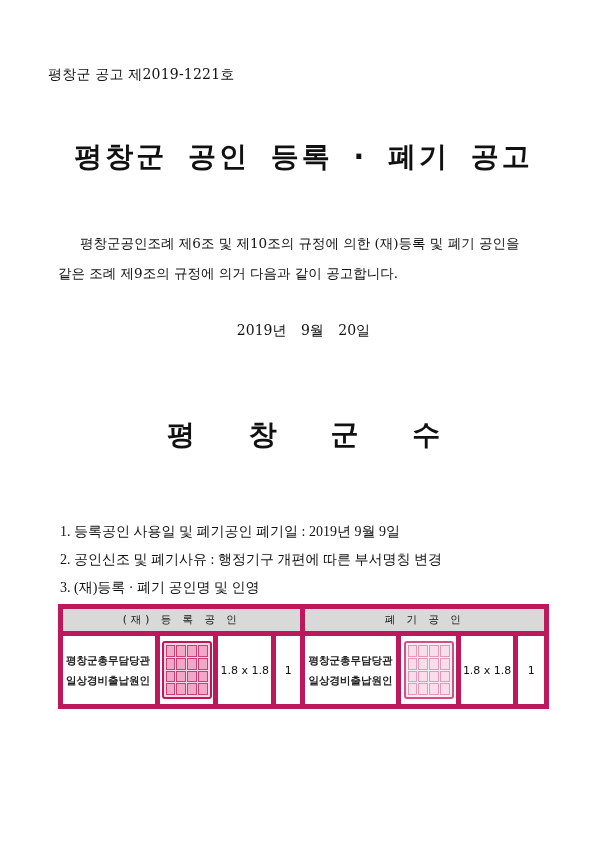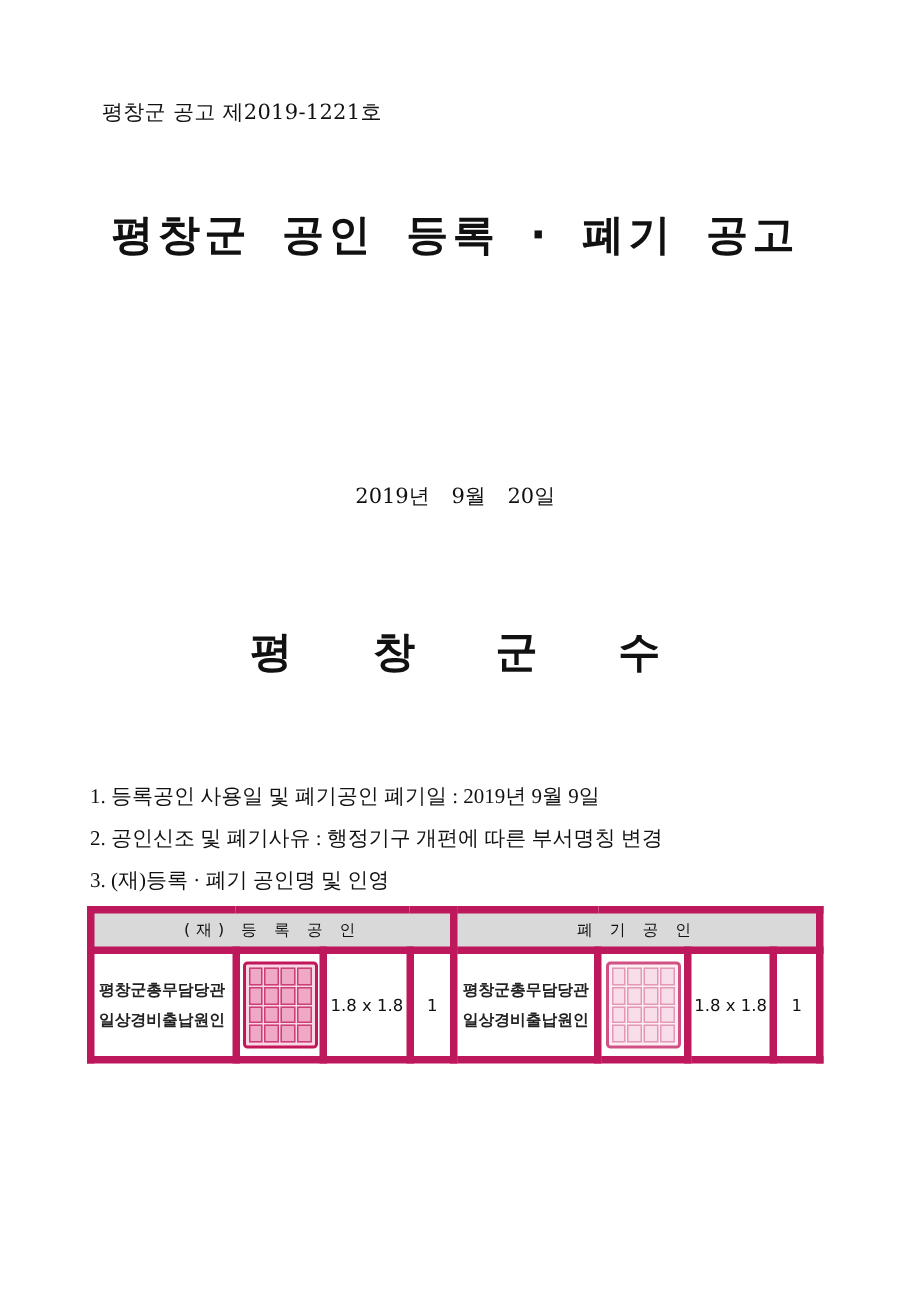--- a/index.html
+++ b/index.html
@@ -1,19 +1,19 @@
 <!DOCTYPE html>
 <html><head>
 <meta charset="utf-8">
 <style>
   html, body { margin: 0; padding: 0; background: #ffffff; }
   body { width: 607px; height: 860px; position: relative; overflow: hidden;
          font-family: "DejaVu Serif", "Liberation Serif", serif; color: #111; }
   .abs { position: absolute; }
-  .notice-no { left: 68px; top: 66px; font-size: 14px; letter-spacing: 0.2px; }
+  .notice-no { left: 48px; top: 66px; font-size: 14px; letter-spacing: 0.2px; }
   .title { left: 0; width: 607px; top: 138px; text-align: center; font-family: "DejaVu Sans", sans-serif;
            font-weight: bold; font-size: 28px; letter-spacing: 3px; word-spacing: 8px; }
   .body-text { left: 58px; width: 500px; top: 228px; font-size: 13.5px; line-height: 30px; }
   .body-text .l1 { padding-left: 22px; display: block; white-space: nowrap; }
   .body-text .l2 { display: block; white-space: nowrap; }
   .date { left: 0; width: 607px; top: 322px; text-align: center; font-size: 14px; word-spacing: 10px; }
   .signer { left: 0; width: 607px; top: 416px; text-align: center; font-family: "DejaVu Sans", sans-serif;
             font-weight: bold; font-size: 28px; letter-spacing: 0; }
   .signer span { display: inline-block; margin: 0 22px; }
   .items { left: 60px; top: 518px; font-size: 14px; line-height: 28px; font-family: Liberation Serif, serif; }
@@ -38,20 +38,22 @@
   .stamp.dis i { border-color: #d65a8a; background: #f6cfe0; }
 </style>
 </head>
 <body>
 
 <div class="abs notice-no">평창군 공고 제2019-1221호</div>
 
 <div class="abs title">평창군 공인 등록 · 폐기 공고</div>
 
 <div class="abs body-text">
+  <span class="l1">평창군공인조례 제6조 및 제10조의 규정에 의한 (재)등록 및 폐기 공인을</span>
+  <span class="l2">같은 조례 제9조의 규정에 의거 다음과 같이 공고합니다.</span>
 </div>
 
 <div class="abs date">2019년  9월  20일</div>
 
 <div class="abs signer">
   <span>평</span>
   <span>창</span>
   <span>군</span>
   <span>수</span>
 </div>

